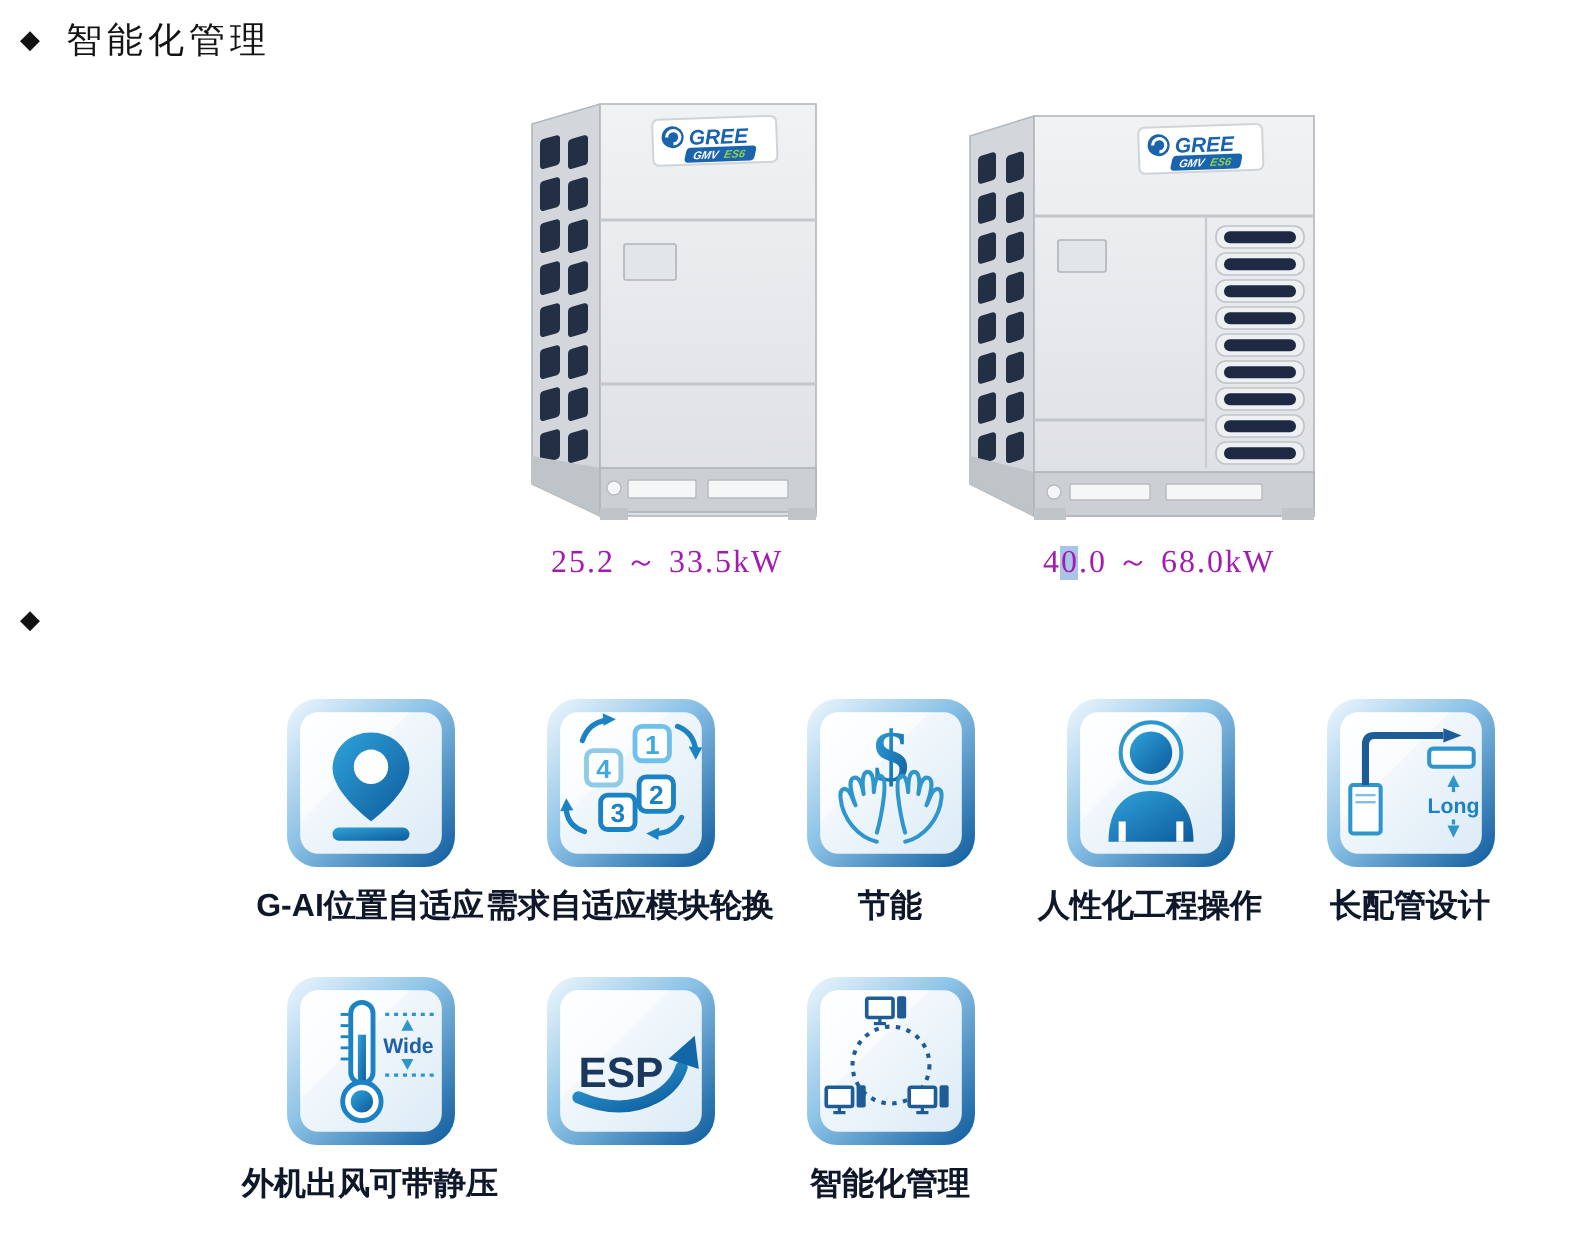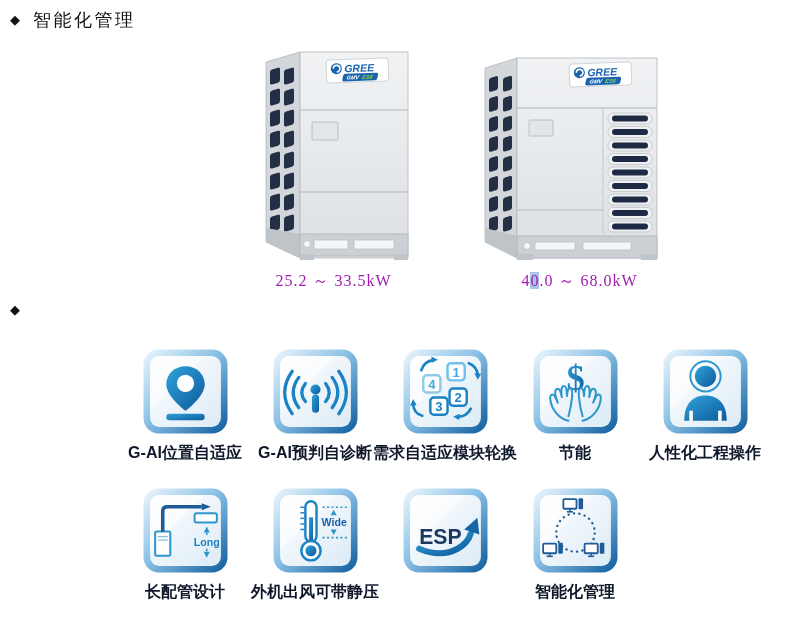--- a/index.html
+++ b/index.html
@@ -211,40 +211,20 @@
         <rect x="8" y="8" width="70" height="70" rx="9" fill="url(#gI)"></rect>
         <path d="M8,62 L62,8 L17,8 a9,9 0 0 0 -9,9 Z" fill="#ffffff" opacity="0.55"></path>
         <path d="M43,18 c-11,0 -19,8 -19,18 c0,12 19,26 19,26 c0,0 19,-14 19,-26 c0,-10 -8,-18 -19,-18 Z" fill="url(#gG)"></path>
         <circle cx="43" cy="35" r="8.5" fill="#ffffff"></circle>
         <rect x="24" y="65" width="38" height="6.5" rx="3.2" fill="url(#gG)"></rect>
       </svg>
       <div class="label">G-AI位置自适应</div>
     </div>
 
 
-    <div class="feature">
-      <svg class="fi" viewBox="0 0 86 86">
-        <rect x="1.5" y="1.5" width="83" height="83" rx="15" fill="url(#gB)"></rect>
-        <rect x="8" y="8" width="70" height="70" rx="9" fill="url(#gI)"></rect>
-        <path d="M8,62 L62,8 L17,8 a9,9 0 0 0 -9,9 Z" fill="#ffffff" opacity="0.55"></path>
-        <g stroke="#1b82c4" stroke-width="3.2" fill="none" stroke-linecap="round">
-          <path d="M33,35 q-7,9 0,18"></path>
-            <path d="M26.5,29 q-11,15 0,30"></path>
-            <path d="M20,23 q-15,21 0,42"></path>
-        </g>
-        <g stroke="#1b82c4" stroke-width="3.2" fill="none" stroke-linecap="round" transform="translate(86,0) scale(-1,1)">
-          <path d="M33,35 q-7,9 0,18"></path>
-            <path d="M26.5,29 q-11,15 0,30"></path>
-            <path d="M20,23 q-15,21 0,42"></path>
-        </g>
-        <circle cx="43" cy="41" r="5" fill="url(#gG)"></circle>
-        <rect x="39.5" y="46" width="7" height="18" rx="3.5" fill="url(#gG)"></rect>
-      </svg>
-      <div class="label">G-AI预判自诊断</div>
-    </div>
 
     <div class="feature">
       <svg class="fi" viewBox="0 0 86 86">
         <rect x="1.5" y="1.5" width="83" height="83" rx="15" fill="url(#gB)"></rect>
         <rect x="8" y="8" width="70" height="70" rx="9" fill="url(#gI)"></rect>
         <path d="M8,62 L62,8 L17,8 a9,9 0 0 0 -9,9 Z" fill="#ffffff" opacity="0.55"></path>
         <rect x="45" y="15" width="17" height="17" rx="3.5" fill="#ffffff" stroke="#6fc0ea" stroke-width="2.4"></rect>
         <rect x="21" y="27" width="17" height="17" rx="3.5" fill="#ffffff" stroke="#8fcbe8" stroke-width="2.4"></rect>
         <rect x="47" y="40" width="17" height="17" rx="3.5" fill="#ffffff" stroke="#1b82c4" stroke-width="2.4"></rect>
         <rect x="28" y="49" width="17" height="17" rx="3.5" fill="#ffffff" stroke="#1b82c4" stroke-width="2.4"></rect>

